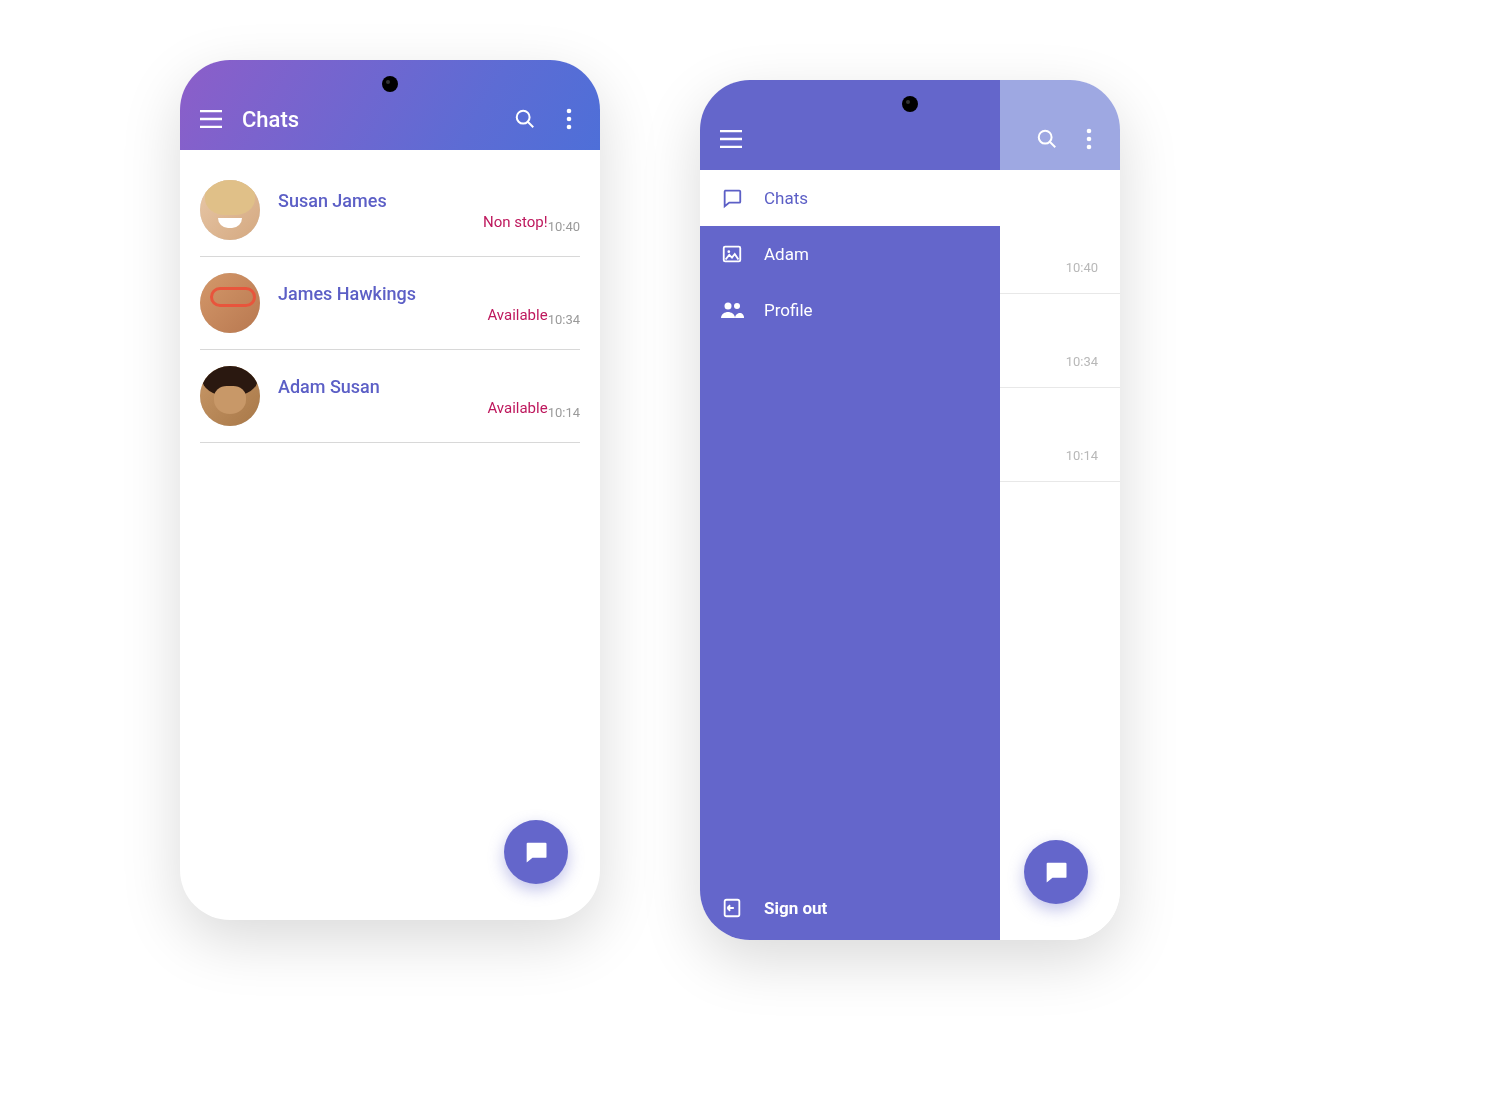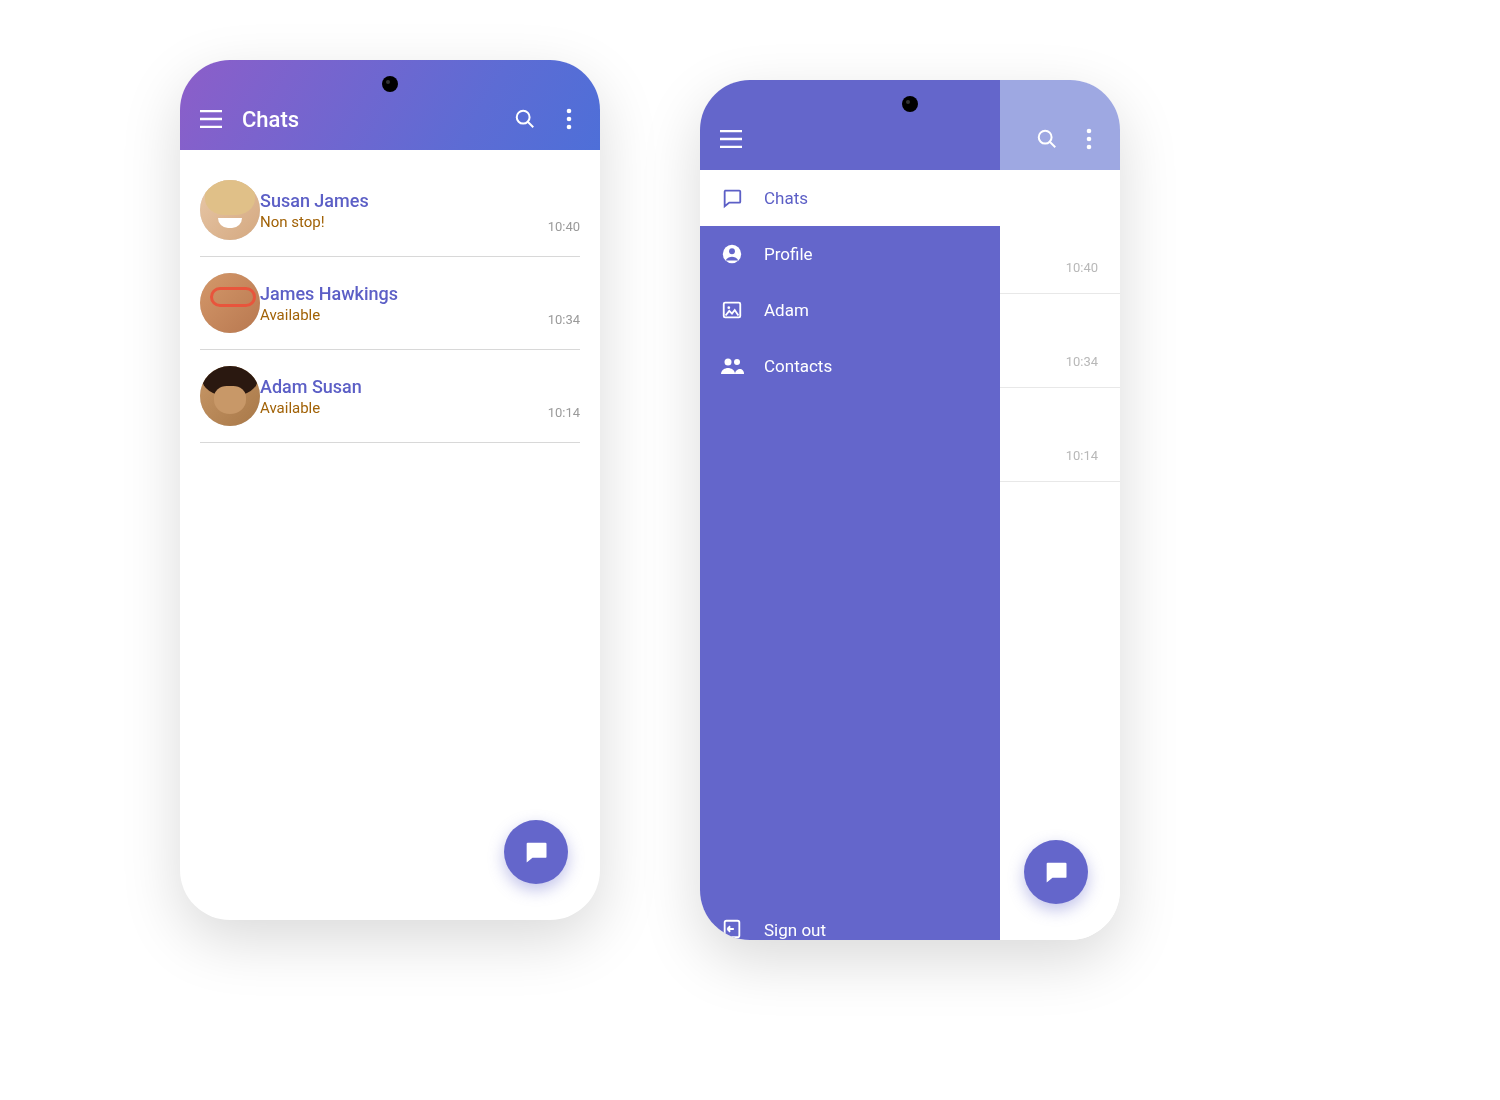--- a/index.html
+++ b/index.html
@@ -77,30 +77,31 @@
   }
   .chat-item:first-child { padding-top: 10px; }
   .avatar {
     width: 60px; height: 60px;
     border-radius: 50%;
     flex-shrink: 0;
     background: #ddd;
     overflow: hidden;
     position: relative;
   }
-  .chat-text { flex: 1; }
+  .chat-text { flex: 1; margin-left: 18px; }
   .chat-name {
     font-size: 18px;
     font-weight: 500;
     color: #5c5fc6;
   }
   .chat-status {
     font-size: 15px;
-    color: #a16207;
+    color: #be185d;
     margin-top: 2px;
+    text-align: right;
   }
   .chat-time {
     font-size: 13px;
     color: #9a9a9a;
     align-self: flex-end;
     margin-bottom: 6px;
   }
 
   .fab {
     position: absolute;
@@ -171,24 +172,25 @@
     justify-content: center;
   }
   .drawer-item.active {
     background: #fff;
     color: #5c5fc6;
   }
   .drawer-spacer { flex: 1; }
   .drawer-signout {
     height: 64px;
     display: flex;
-    align-items: flex-end;
+    align-items: center;
     padding: 0 20px;
     font-size: 17px;
     cursor: pointer;
+    font-weight: bold;
   }
   .drawer-signout .di-icon {
     width: 24px;
     margin-right: 20px;
     display: flex;
     align-items: center;
     justify-content: center;
   }
 
   .phone2 .bg-times {
@@ -377,47 +379,37 @@
       <div class="di-icon">
         <svg width="22" height="22" viewBox="0 0 24 24">
             <path d="M4 4h16a1 1 0 0 1 1 1v11a1 1 0 0 1-1 1H9l-5 4V5a1 1 0 0 1 1-1z" fill="none" stroke="#5c5fc6" stroke-width="2"></path>
           </svg>
       </div>
       <span>Chats</span>
     </div>
     <div class="drawer-item">
       <div class="di-icon">
         <svg width="22" height="22" viewBox="0 0 24 24">
-            <circle cx="12" cy="12" r="10" fill="#fff"></circle>
-            <circle cx="12" cy="9" r="3.2" fill="#6466cb"></circle>
-            <path d="M5 19c1.5-3 5-4 7-4s5.5 1 7 4" fill="#6466cb"></path>
-          </svg>
-      </div>
-      <span>Profile</span>
-    </div>
-    <div class="drawer-item">
-      <div class="di-icon">
-        <svg width="22" height="22" viewBox="0 0 24 24">
             <rect x="3" y="4" width="18" height="16" rx="1.5" fill="none" stroke="#fff" stroke-width="2"></rect>
             <circle cx="8.5" cy="9.5" r="1.5" fill="#fff"></circle>
             <path d="M5 18l4-5 3 3 3-4 4 6" fill="none" stroke="#fff" stroke-width="2"></path>
           </svg>
       </div>
       <span>Adam</span>
     </div>
     <div class="drawer-item">
       <div class="di-icon">
         <svg width="24" height="22" viewBox="0 0 24 22">
             <circle cx="8" cy="7" r="3.5" fill="#fff"></circle>
             <circle cx="17" cy="7" r="3" fill="#fff"></circle>
             <path d="M1 19c0-4 4-6 7-6s7 2 7 6" fill="#fff"></path>
             <path d="M15 19c0-3.5 3-5 5-5s4 1.5 4 5" fill="#fff"></path>
           </svg>
       </div>
-      <span>Contacts</span>
+      <span>Profile</span>
     </div>
     <div class="drawer-spacer"></div>
     <div class="drawer-signout">
       <div class="di-icon">
         <svg width="22" height="22" viewBox="0 0 24 24">
             <rect x="4" y="3" width="16" height="18" rx="2" fill="none" stroke="#fff" stroke-width="2"></rect>
             <path d="M14 12H7m0 0l3-3m-3 3l3 3" stroke="#fff" stroke-width="2" fill="none"></path>
           </svg>
       </div>
       <span>Sign out</span>

